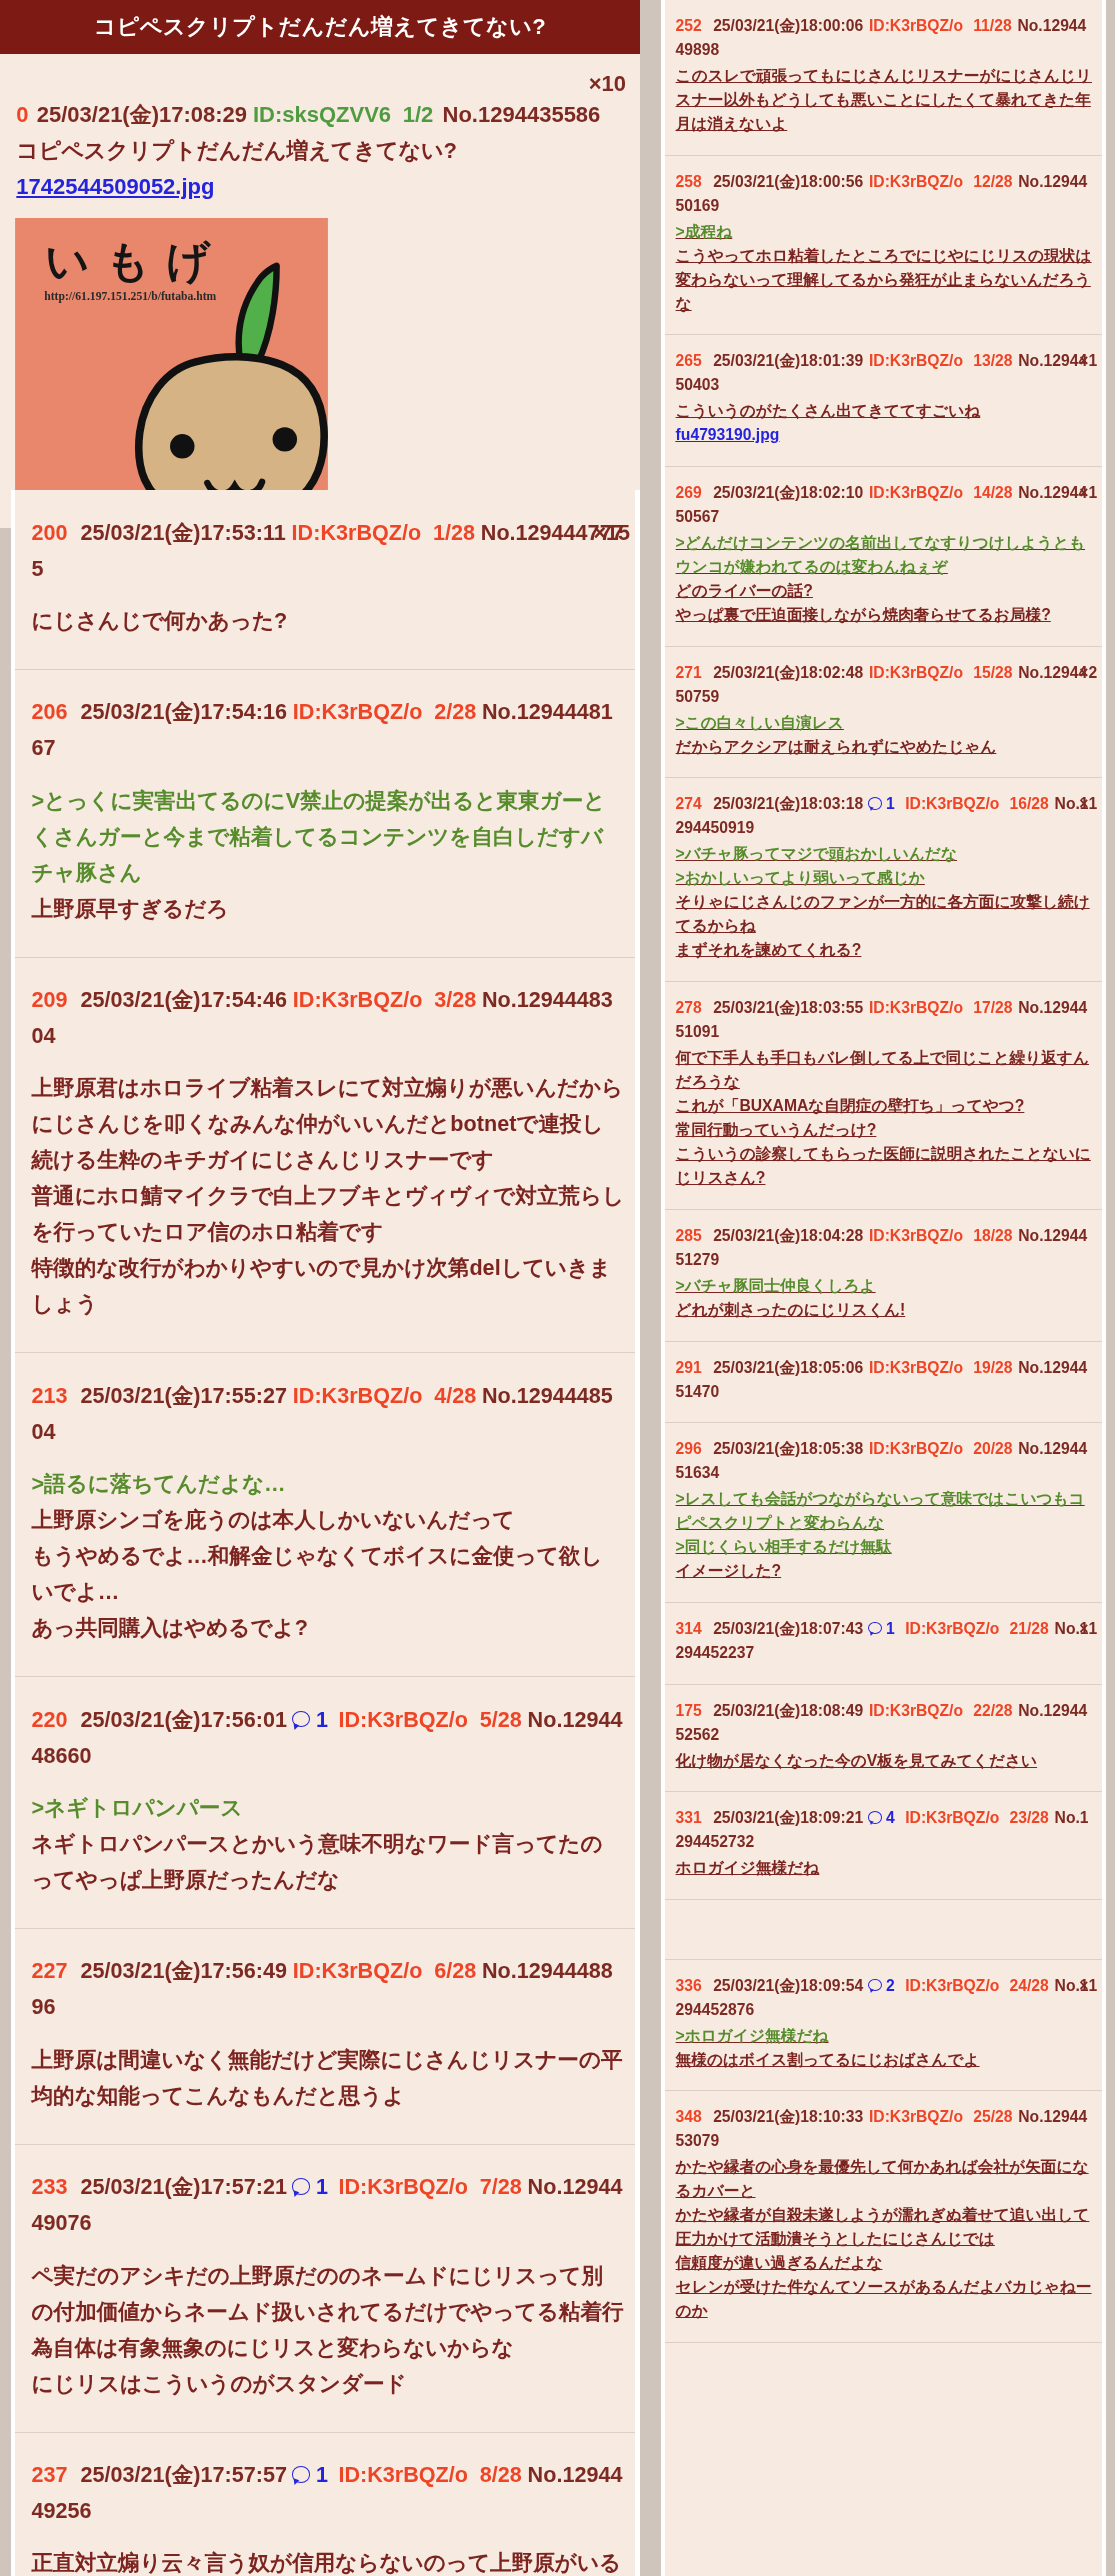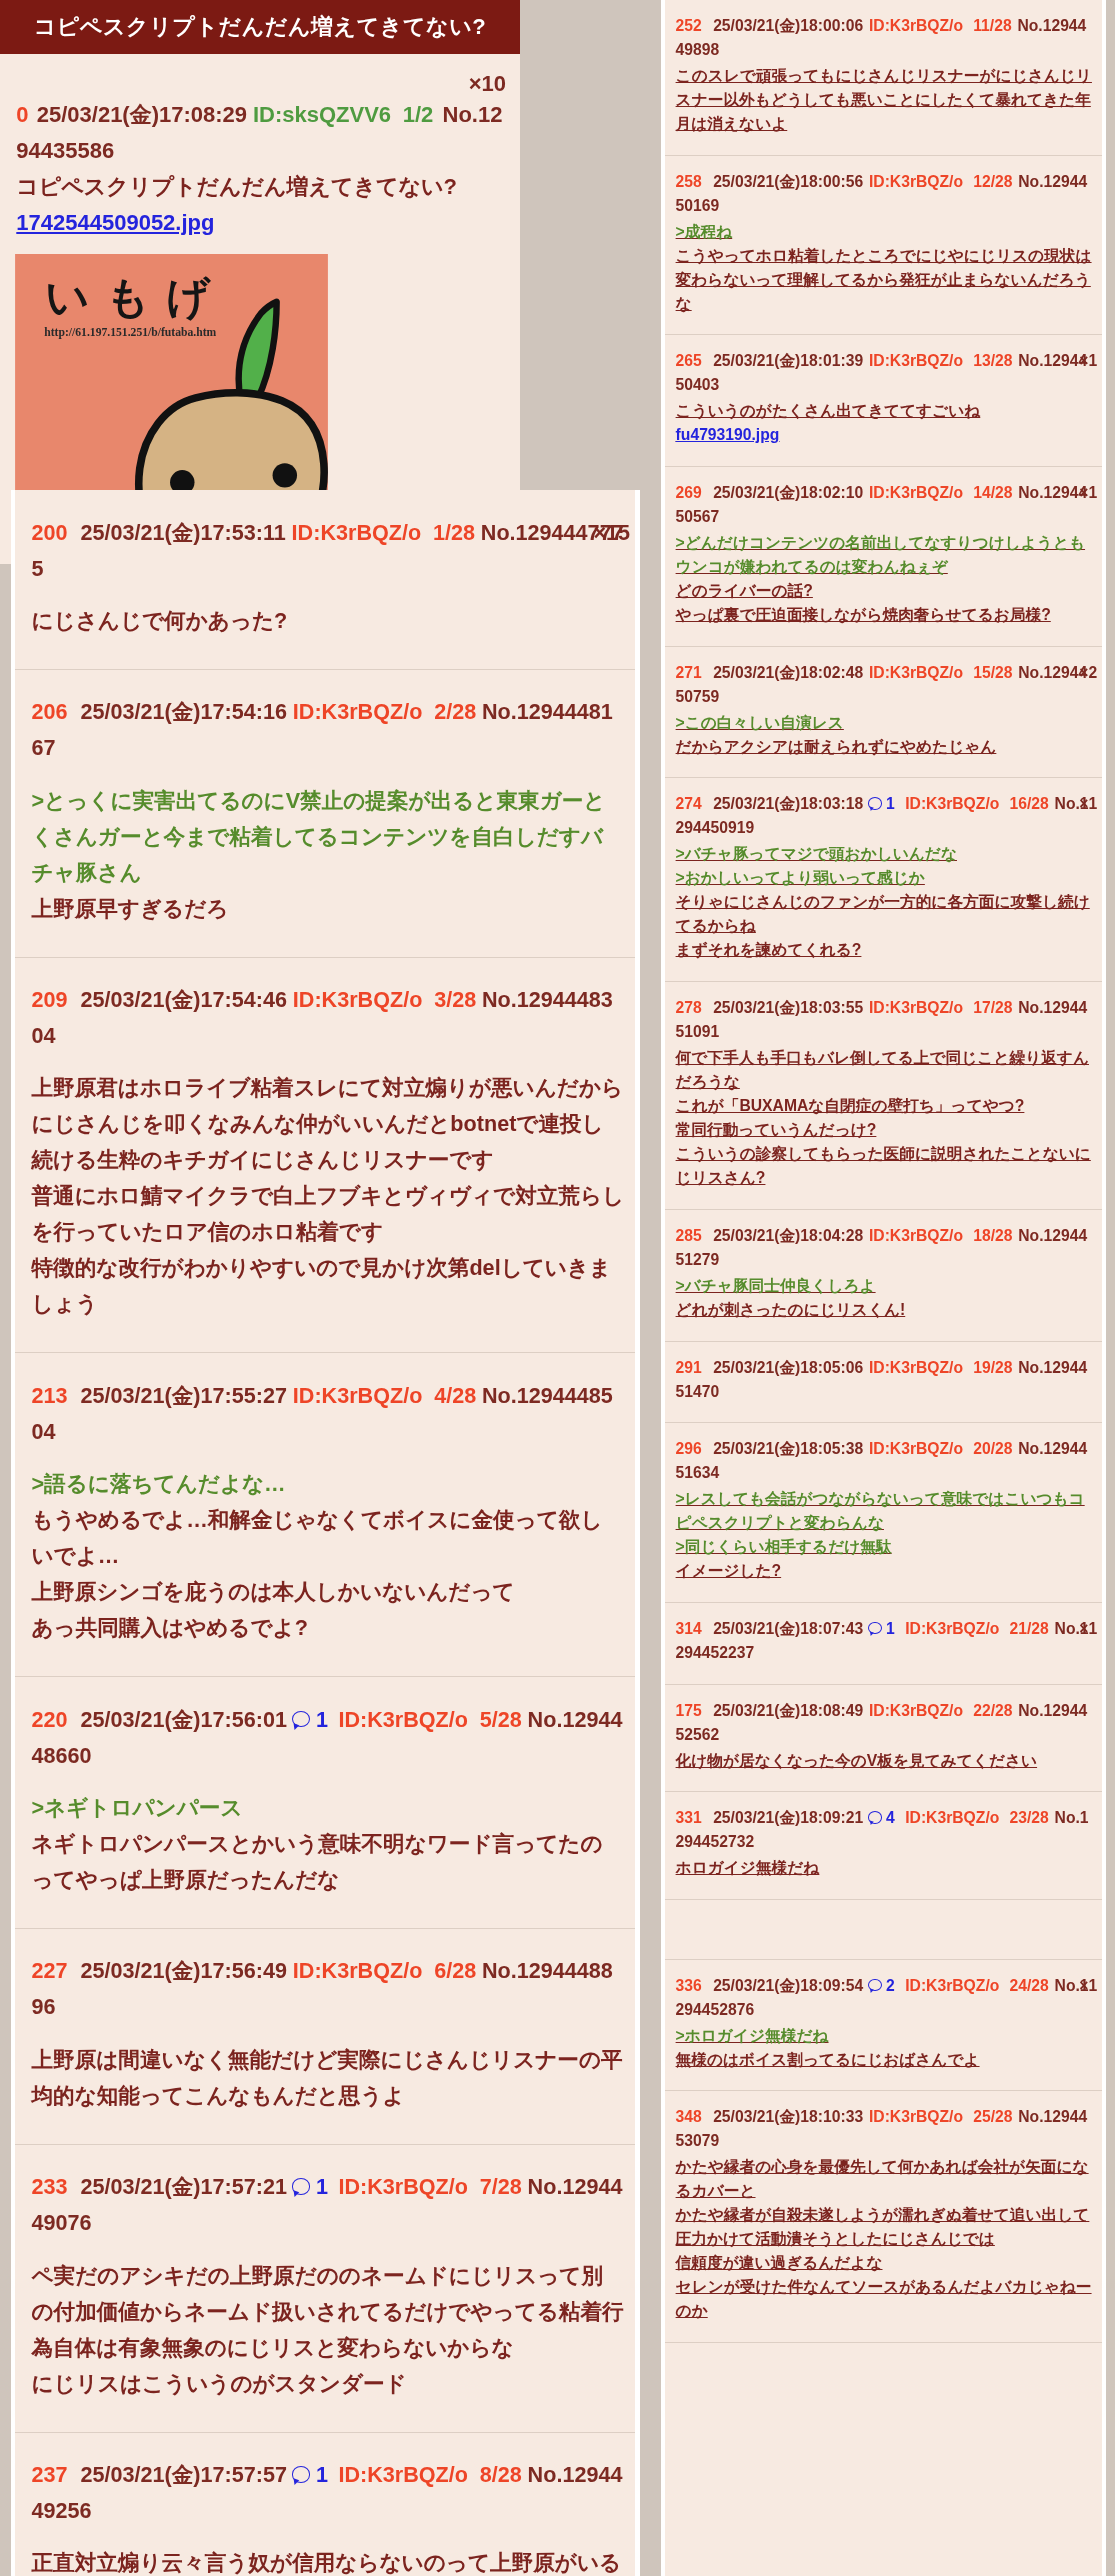--- a/index.html
+++ b/index.html
@@ -8,21 +8,21 @@
     --opid:#4f9b40; --salmon:#e8876c; --divider:#ddcfc4;
   }
   html,body{margin:0;padding:0;}
   body{
     width:1115px;height:2576px;position:relative;overflow:hidden;
     background:var(--taupe);
     font-family:"Liberation Sans","DejaVu Sans",sans-serif;
     font-weight:700;
   }
   
-  .thread-card{position:absolute;left:0;top:0;width:520px;background:var(--pink);}
+  .thread-card{position:absolute;left:0;top:0;width:640px;background:var(--pink);}
   .title-bar{
     height:54px;background:var(--titlebar);color:#ffffff;
     display:flex;align-items:center;justify-content:center;
     font-size:22px;letter-spacing:0.6px;
   }
   .op{position:relative;padding:11.7px 10.5px 7px 16.3px;font-size:22px;line-height:36px;word-break:break-all;}
   .op-header{color:var(--maroon);margin-top:31px;}
   .op-header .num{color:var(--tomato);margin-right:8.2px;}
   .op-header .opid{color:var(--opid);margin:0 5.8px;}
   .op-header .no{margin-left:3.5px;}
@@ -133,22 +133,22 @@
         </div>
   </div>
 
   <div class="post">
     <div class="post-header">
       <span class="num">213 </span><span class="time">25/03/21(金)17:55:27</span><span class="pid">ID:K3rBQZ/o </span><span class="page">4/28</span><span class="no">No.1294448504</span>
     </div>
 
     <div class="post-body">
           <div class="quote">&gt;語るに落ちてんだよな…</div>
+          <div>上野原シンゴを庇うのは本人しかいないんだって</div>
           <div>もうやめるでよ…和解金じゃなくてボイスに金使って欲しいでよ…</div>
-          <div>上野原シンゴを庇うのは本人しかいないんだって</div>
           <div>あっ共同購入はやめるでよ?</div>
         </div>
   </div>
 
   <div class="post">
     <div class="post-header">
       <span class="num">220 </span><span class="time">25/03/21(金)17:56:01</span><span class="replies-badge"><span class="bubble"></span><span class="rcount">1</span></span><span class="pid">ID:K3rBQZ/o </span><span class="page">5/28</span><span class="no">No.1294448660</span>
     </div>
 
     <div class="post-body">

